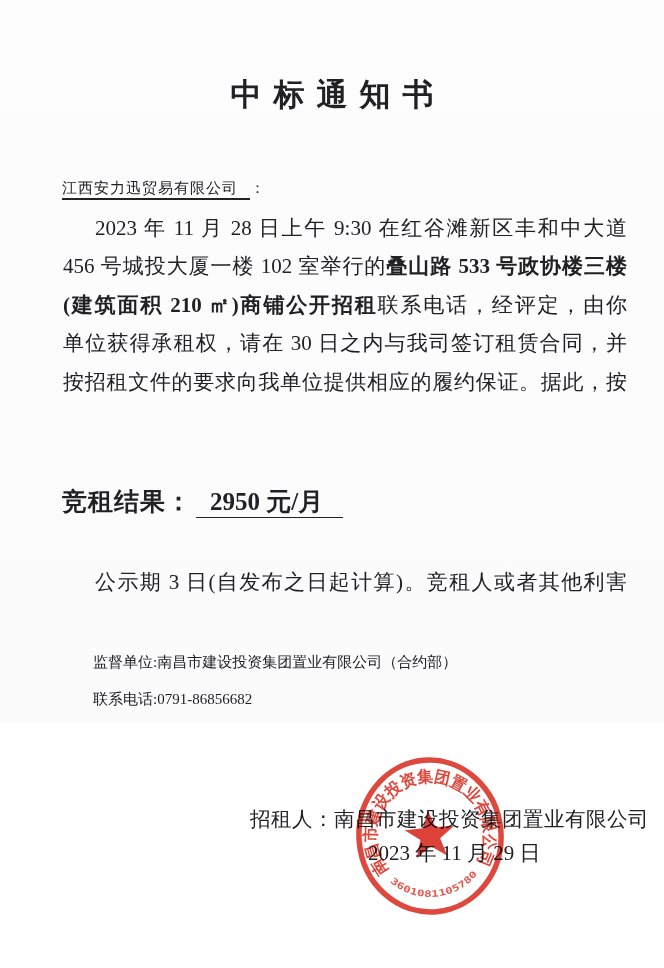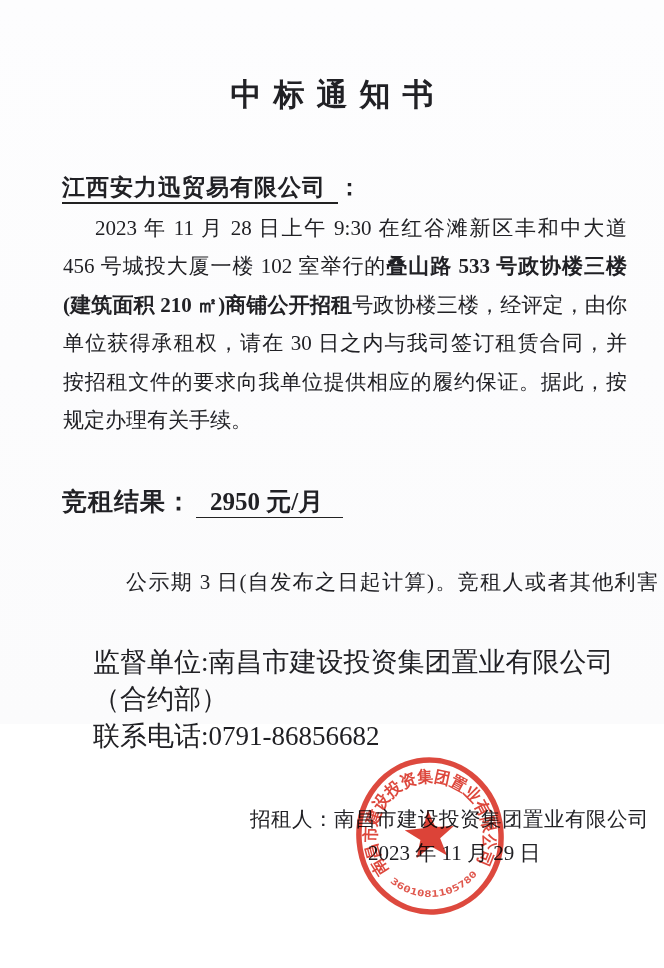--- a/index.html
+++ b/index.html
@@ -10,41 +10,41 @@
     font-family:"Liberation Serif","DejaVu Serif",serif;
     color:#212125;
   }
   .title{
     position:absolute;top:74px;left:0;width:664px;
     text-align:center;font-size:31px;font-weight:600;
     letter-spacing:12px;text-indent:12px;line-height:42px;
   }
   .recipient{
     position:absolute;top:172px;left:62px;
-    font-size:23px;font-weight:700;line-height:32px;letter-spacing:1px;
+    font-size:15px;font-weight:400;line-height:32px;letter-spacing:1px;
   }
   .recipient .name{border-bottom:2px solid #222;padding-right:12px;padding-bottom:2px;}
   .para{position:absolute;left:63px;width:564px;font-size:21px;}
   .para .line{line-height:38.4px;white-space:nowrap;}
   .para .jl{text-align:justify;text-align-last:justify;white-space:normal;height:38.4px;overflow:hidden;}
   .para1{top:209px;}
-  .para2{top:563px;margin-left:31px;}
+  .para2{top:563px;}
   .indent{text-indent:32px;}
   .u{text-underline-offset:5px;text-decoration-thickness:1.6px;}
   .b{font-weight:700;}
   .result{
     position:absolute;top:487px;left:62px;font-size:25px;line-height:30px;
   }
   .result .lbl{font-weight:700;letter-spacing:1px;}
   .result .val{
     font-weight:600;border-bottom:1.6px solid #222;
     padding:0 20px 2px 14px;margin-left:4px;
   }
   .contact{
-    position:absolute;top:644px;left:93px;font-size:27px;line-height:37px;
+    position:absolute;top:644px;left:93px;font-size:15px;line-height:37px;
   }
   .lessor{
     position:absolute;top:804px;left:205px;font-size:20.5px;line-height:30px;letter-spacing:0.5px;margin-left:45px;
   }
   .dateline{
     position:absolute;top:838px;left:368px;font-size:21px;line-height:30px;
   }
   .seal{
     position:absolute;left:350px;top:748px;width:160px;height:172px;
     mix-blend-mode:multiply;opacity:0.92;
@@ -57,24 +57,23 @@
 
   <div class="title">中标通知书</div>
 
   <div class="recipient">
     <span class="name">江西安力迅贸易有限公司</span><span>：</span>
   </div>
 
   <div class="para para1">
     <div class="line jl indent"><span>2023 年 11 月 28 日上午 9:30 在红谷滩新区丰和中大道</span></div>
     <div class="line jl"><span>456 号城投大厦一楼 102 室举行的</span><span class="u b">叠山路 533 号政协楼三楼</span></div>
-    <div class="line jl"><span class="u b">(建筑面积 210 ㎡)商铺公开招租</span><span>号政协楼三楼，经评定，由你</span></div>
+    <div class="line jl"><span class="u b">(建筑面积 210 ㎡)商铺公开招租</span><span>联系电话，经评定，由你</span></div>
     <div class="line jl"><span>单位获得承租权，请在 30 日之内与我司签订租赁合同，并</span></div>
     <div class="line jl"><span>按招租文件的要求向我单位提供相应的履约保证。据此，按</span></div>
-    <div class="line"><span>规定办理有关手续。</span></div>
   </div>
 
   <div class="result">
     <span class="lbl">竞租结果：</span><span class="val">2950 元/月</span>
   </div>
 
   <div class="para para2">
     <div class="line jl indent"><span>公示期 3 日(自发布之日起计算)。竞租人或者其他利害</span></div>
   </div>
 

